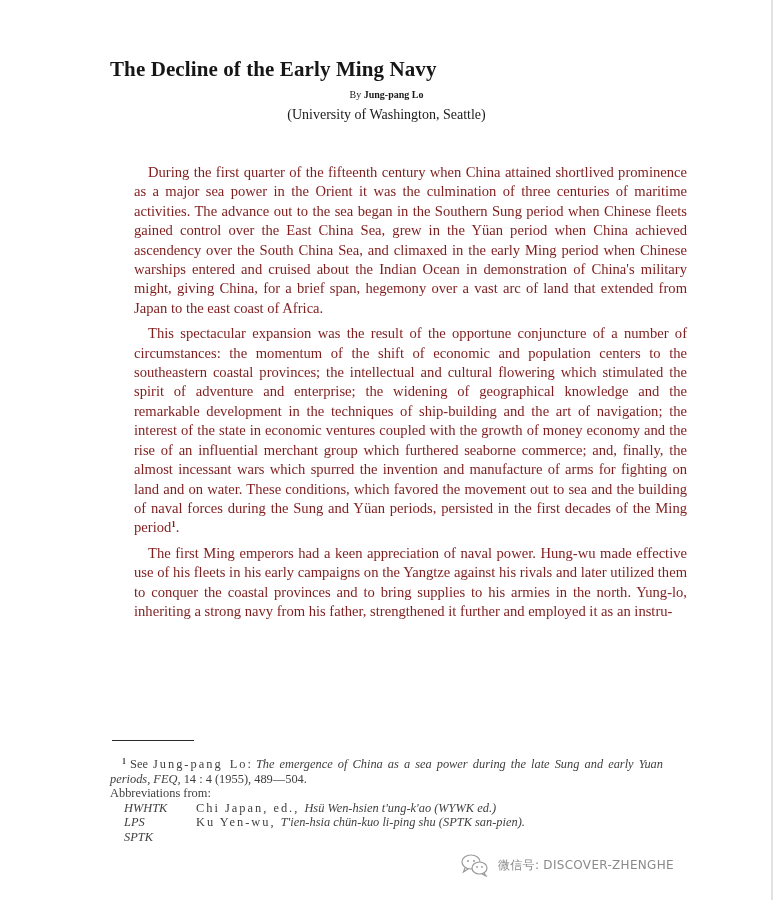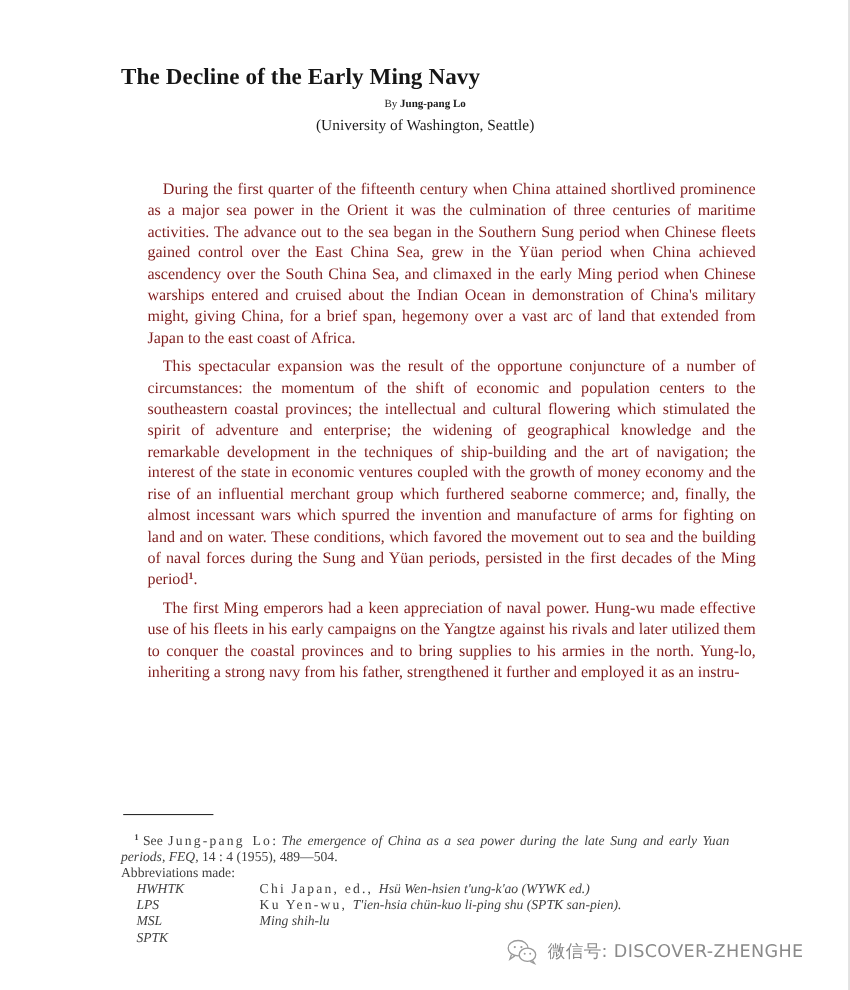--- a/index.html
+++ b/index.html
@@ -112,21 +112,20 @@
     vertical-align: 4px;
     line-height: 0;
     margin-right: 4px;
   }
   .spaced {
     letter-spacing: 2px;
   }
   .abbr-row {
     display: flex;
     padding-left: 14px;
-    gap: 40px;
   }
   .abbr-key {
     width: 72px;
     font-style: italic;
   }
   .abbr-key.upright {
     font-style: normal;
     font-weight: bold;
   }
   .abbr-val {
@@ -135,21 +134,21 @@
   .it { font-style: italic; }
   .watermark {
     position: absolute;
     left: 460px;
     top: 852px;
     height: 26px;
     display: flex;
     align-items: center;
     color: #8a8a8a;
     font-family: "DejaVu Sans", sans-serif;
-    font-size: 16px;
+    font-size: 12px;
     letter-spacing: 0.3px;
   }
   .watermark svg {
     margin-right: 8px;
   }
 </style>
 </head>
 <body>
 
 <div class="right-edge"></div>
@@ -168,33 +167,29 @@
     <p>During the first quarter of the fifteenth century when China attained shortlived prominence as a major sea power in the Orient it was the culmination of three centuries of maritime activities. The advance out to the sea began in the Southern Sung period when Chinese fleets gained control over the East China Sea, grew in the Yüan period when China achieved ascendency over the South China Sea, and climaxed in the early Ming period when Chinese warships entered and cruised about the Indian Ocean in demonstration of China's military might, giving China, for a brief span, hegemony over a vast arc of land that extended from Japan to the east coast of Africa.</p>
     <p><span>This spectacular expansion was the result of the opportune conjuncture of a number of circumstances: the momentum of the shift of economic and population centers to the southeastern coastal provinces; the intellectual and cultural flowering which stimulated the spirit of adventure and enterprise; the widening of geographical knowledge and the remarkable development in the techniques of ship-building and the art of navigation; the interest of the state in economic ventures coupled with the growth of money economy and the rise of an influential merchant group which furthered seaborne commerce; and, finally, the almost incessant wars which spurred the invention and manufacture of arms for fighting on land and on water. These conditions, which favored the movement out to sea and the building of naval forces during the Sung and Yüan periods, persisted in the first decades of the Ming period</span><sup>1</sup><span>.</span></p>
     <p>The first Ming emperors had a keen appreciation of naval power. Hung-wu made effective use of his fleets in his early campaigns on the Yangtze against his rivals and later utilized them to conquer the coastal provinces and to bring supplies to his armies in the north. Yung-lo, inheriting a strong navy from his father, strengthened it further and employed it as an instru-</p>
   </div>
 
   <div class="fn-rule"></div>
 
   <div class="footnotes">
     <div class="fn-line fn-first"><sup>1</sup><span>See </span><span class="spaced">Jung-pang Lo</span><span>: </span><span class="it">The emergence of China as a sea power during the late Sung and early Yuan periods, FEQ,</span><span> 14 : 4 (1955), 489—504.</span></div>
 
-    <div>Abbreviations made:</div>
+    <div>Abbreviations from:</div>
 
     <div class="abbr-row">
       <span class="abbr-key">HWHTK</span>
       <span class="abbr-val"><span class="spaced">Chi Japan, ed., </span><span class="it">Hsü Wen-hsien t'ung-k'ao (WYWK ed.)</span></span>
     </div>
     <div class="abbr-row">
       <span class="abbr-key">LPS</span>
       <span class="abbr-val"><span class="spaced">Ku Yen-wu, </span><span class="it">T'ien-hsia chün-kuo li-ping shu (SPTK san-pien).</span></span>
-    </div>
-    <div class="abbr-row">
-      <span class="abbr-key">MSL</span>
-      <span class="abbr-val it">Ming shih-lu</span>
     </div>
     <div class="abbr-row">
       <span class="abbr-key">SPTK</span>
     </div>
   </div>
 </div>
 
 <div class="watermark">
   <svg width="30" height="24" viewBox="0 0 30 24">
     <ellipse cx="11" cy="9" rx="9" ry="7" fill="none" stroke="#9a9a9a" stroke-width="1.2"></ellipse>

